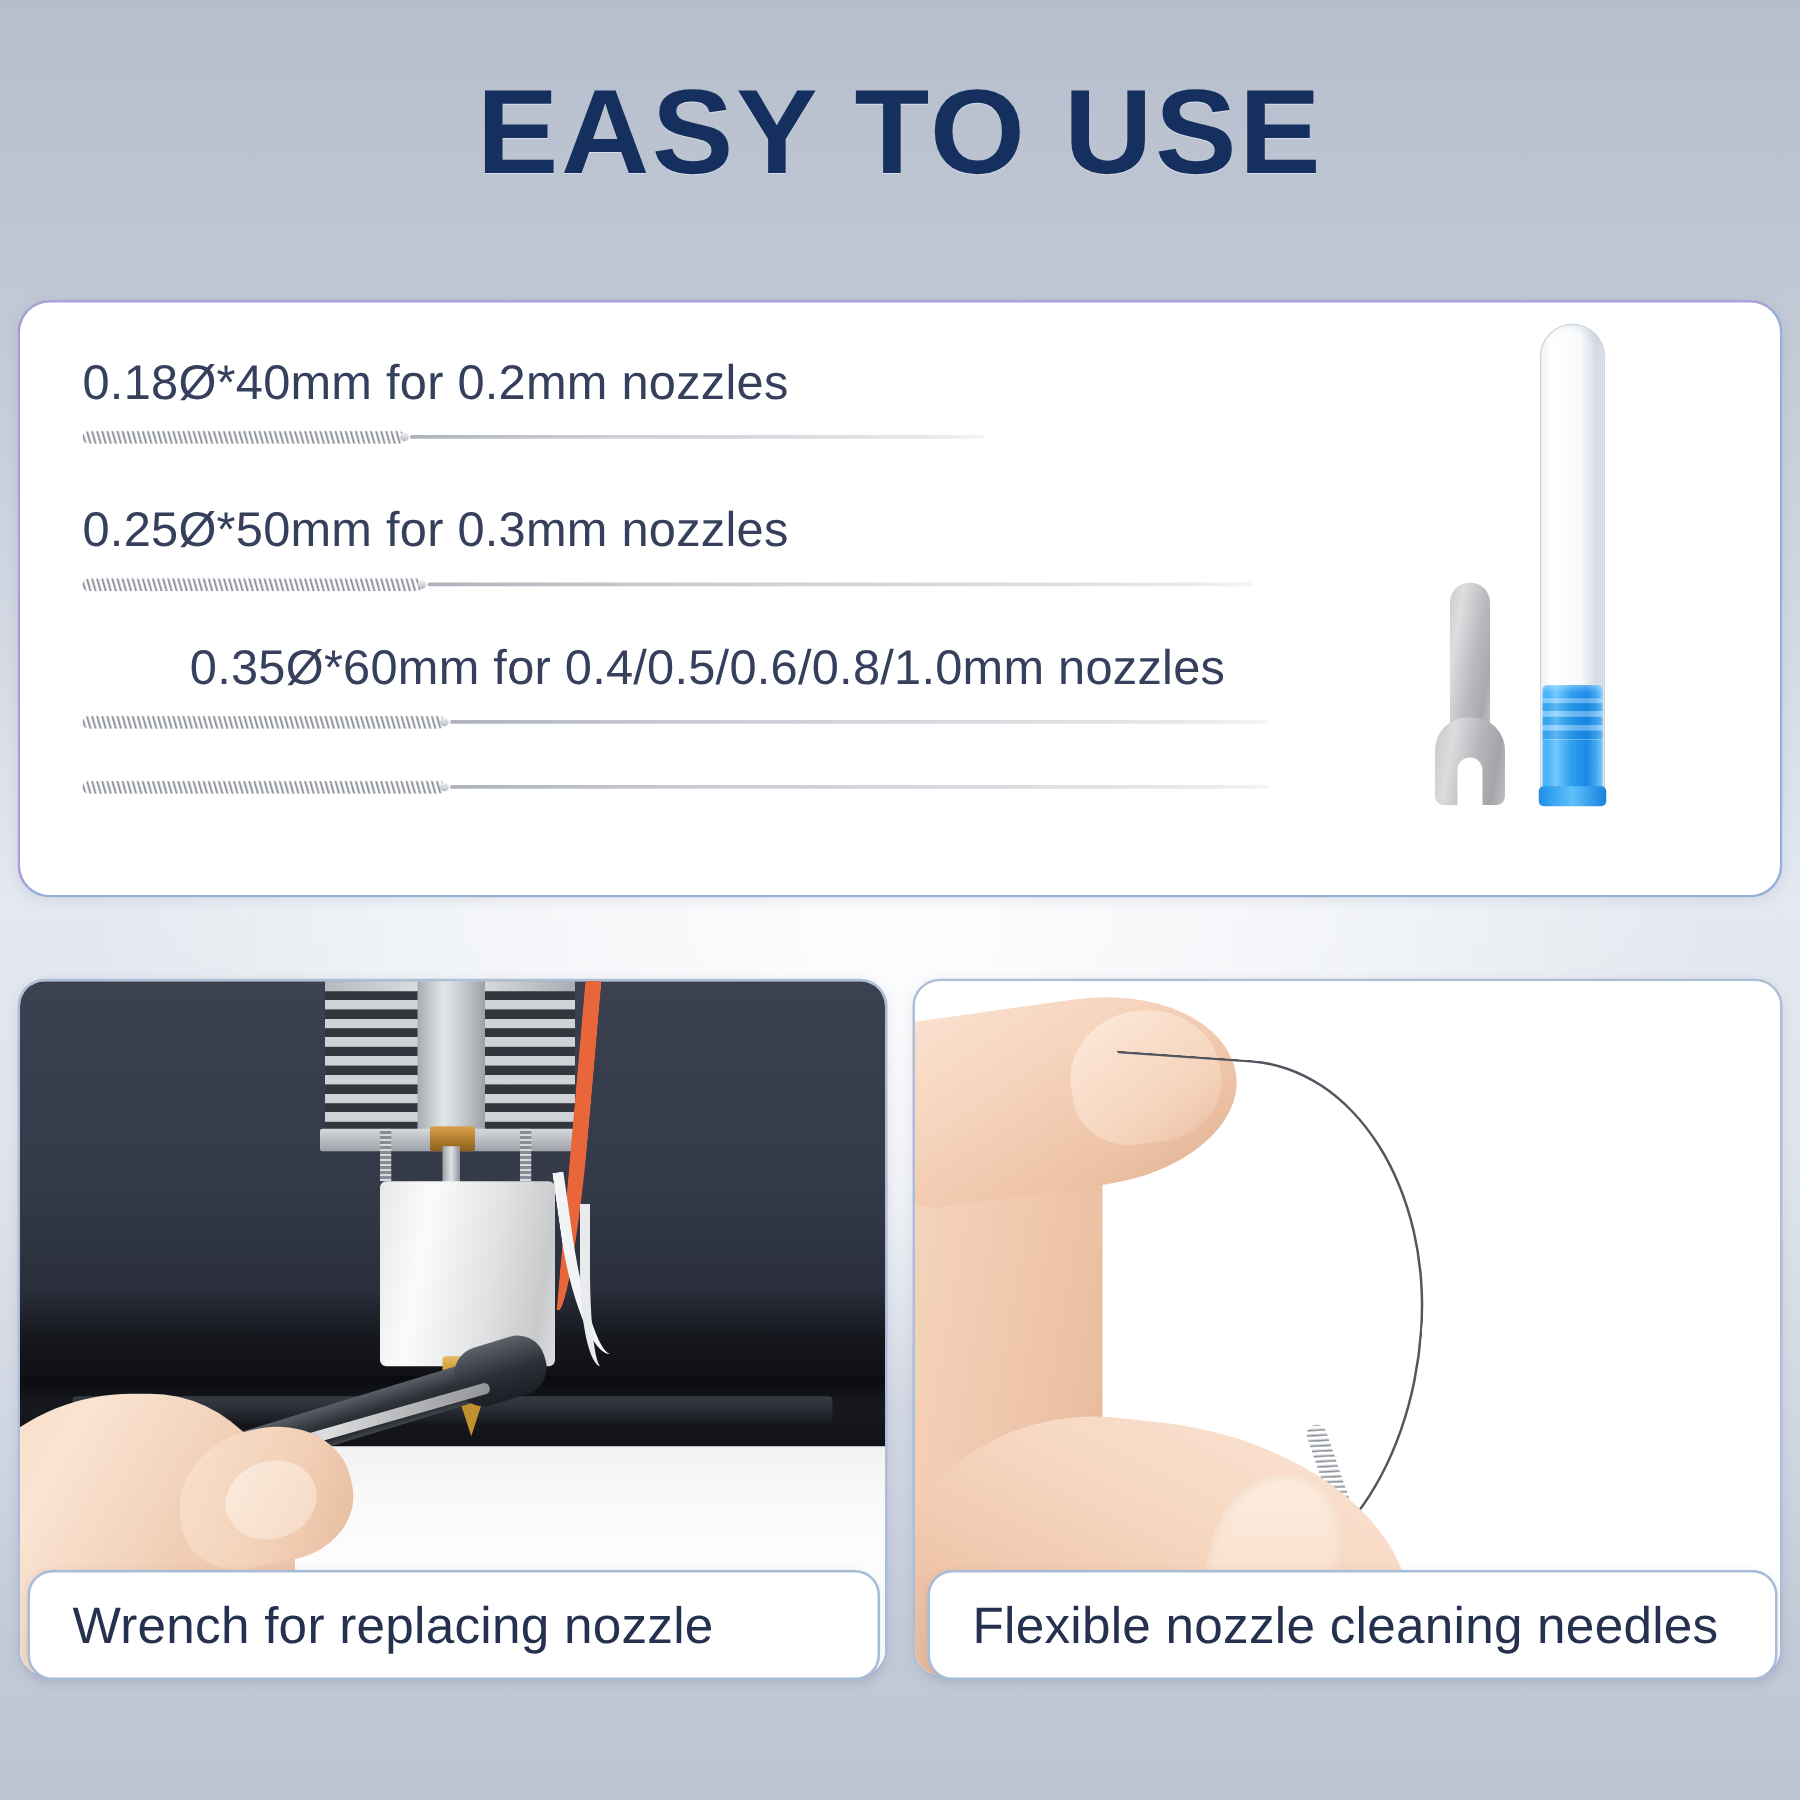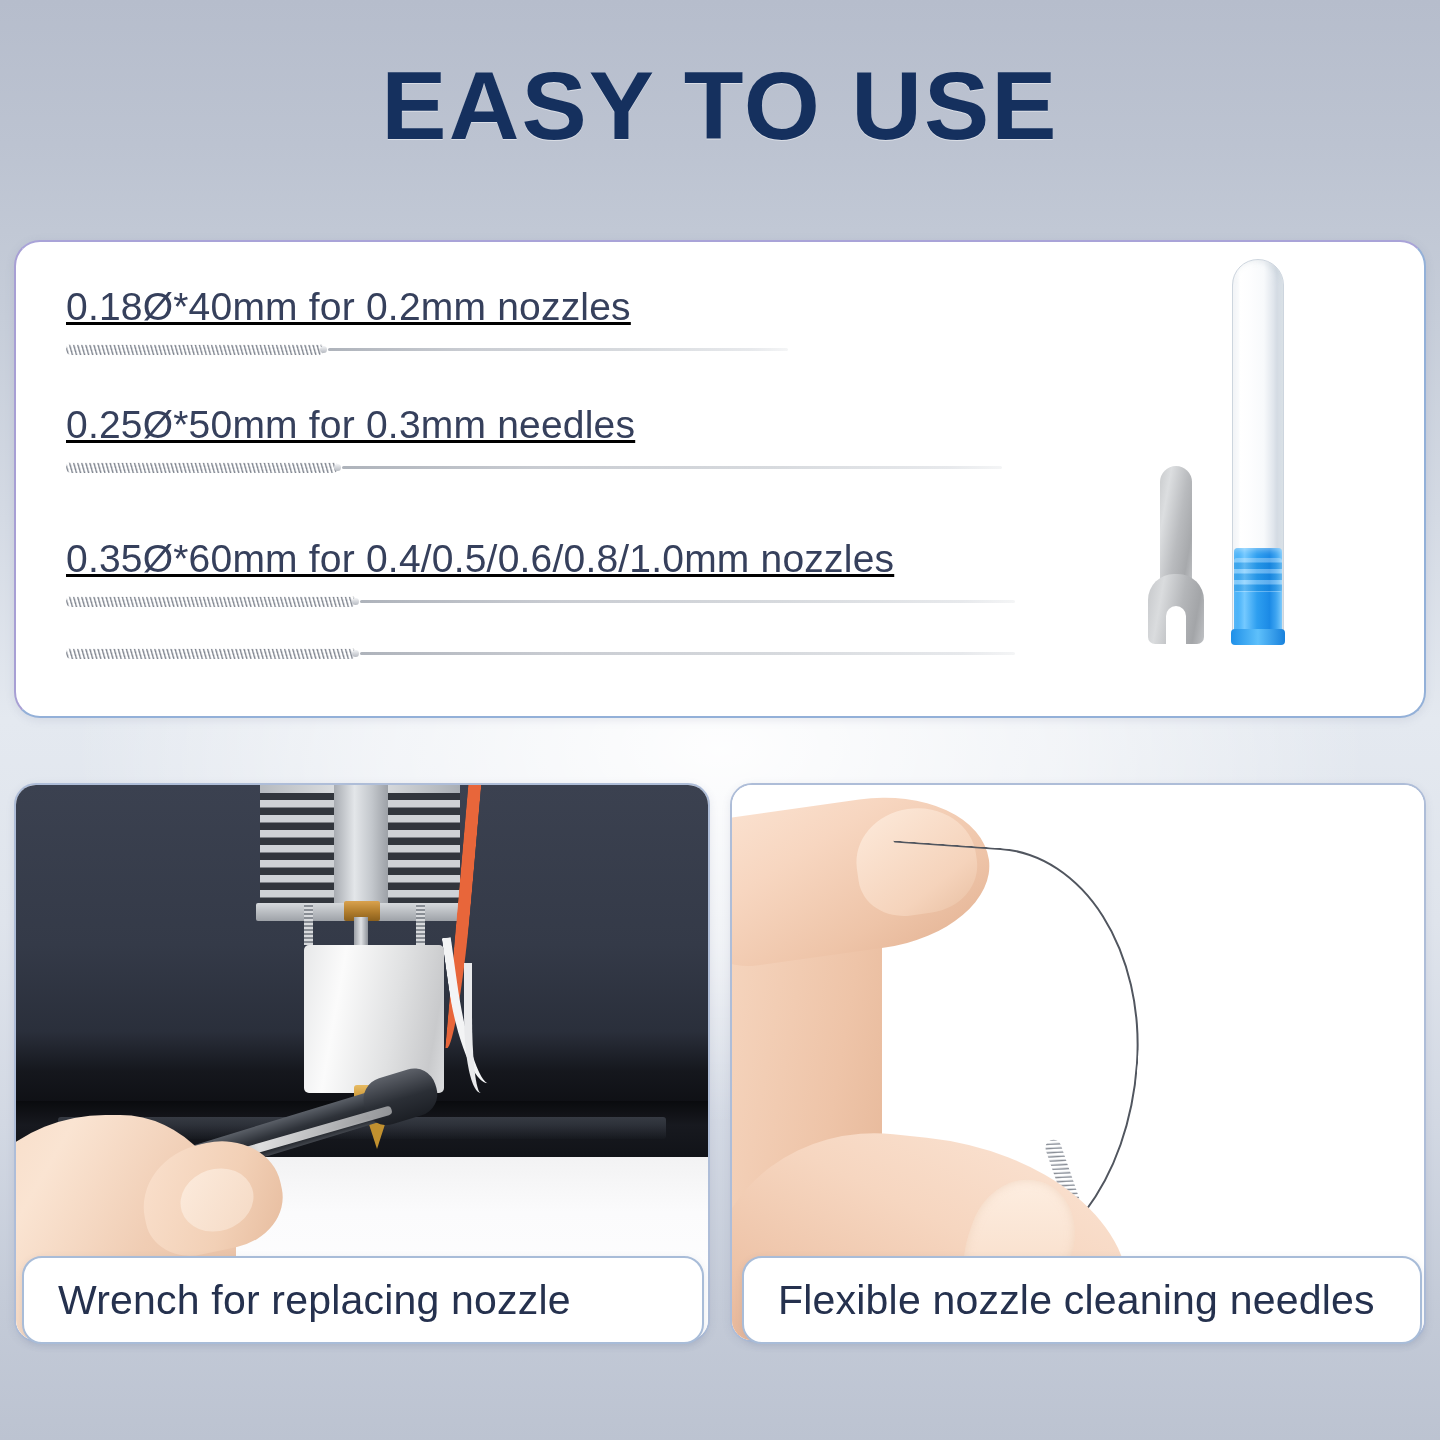--- a/index.html
+++ b/index.html
@@ -67,21 +67,21 @@
     overflow: hidden;
   }
 
   .spec-list {
     position: absolute;
     left: 50px;
     top: 42px;
     width: 1000px;
   }
 
-  .spec-row { position: relative; text-decoration: underline; }
+  .spec-row { position: relative; }
 
   .spec-text {
     font-size: 39px;
     font-weight: 500;
     color: #36405c;
     letter-spacing: 0.2px;
     white-space: nowrap;
     line-height: 1.18;
   }
 
@@ -584,28 +584,28 @@
 
       <div class="spec-row">
         <div class="spec-text">0.18Ø*40mm for 0.2mm nozzles</div>
         <div class="needle">
           <div class="coil" style="width:258px;"></div>
           <div class="wire" style="left:262px;width:460px;"></div>
         </div>
       </div>
 
       <div class="spec-row" style="margin-top:44px;">
-        <div class="spec-text">0.25Ø*50mm for 0.3mm needles</div>
+        <div class="spec-text">0.25Ø*50mm for 0.3mm nozzles</div>
         <div class="needle">
           <div class="coil" style="width:272px;"></div>
           <div class="wire" style="left:276px;width:660px;"></div>
         </div>
       </div>
 
-      <div class="spec-row" style="margin-top:60px;">
+      <div class="spec-row" style="margin-top:36px;text-align:center;">
         <div class="spec-text">0.35Ø*60mm for 0.4/0.5/0.6/0.8/1.0mm nozzles</div>
         <div class="needle">
           <div class="coil" style="width:290px;"></div>
           <div class="wire" style="left:294px;width:655px;"></div>
         </div>
         <div class="needle" style="margin-top:34px;">
           <div class="coil" style="width:290px;"></div>
           <div class="wire" style="left:294px;width:655px;"></div>
         </div>
       </div>

